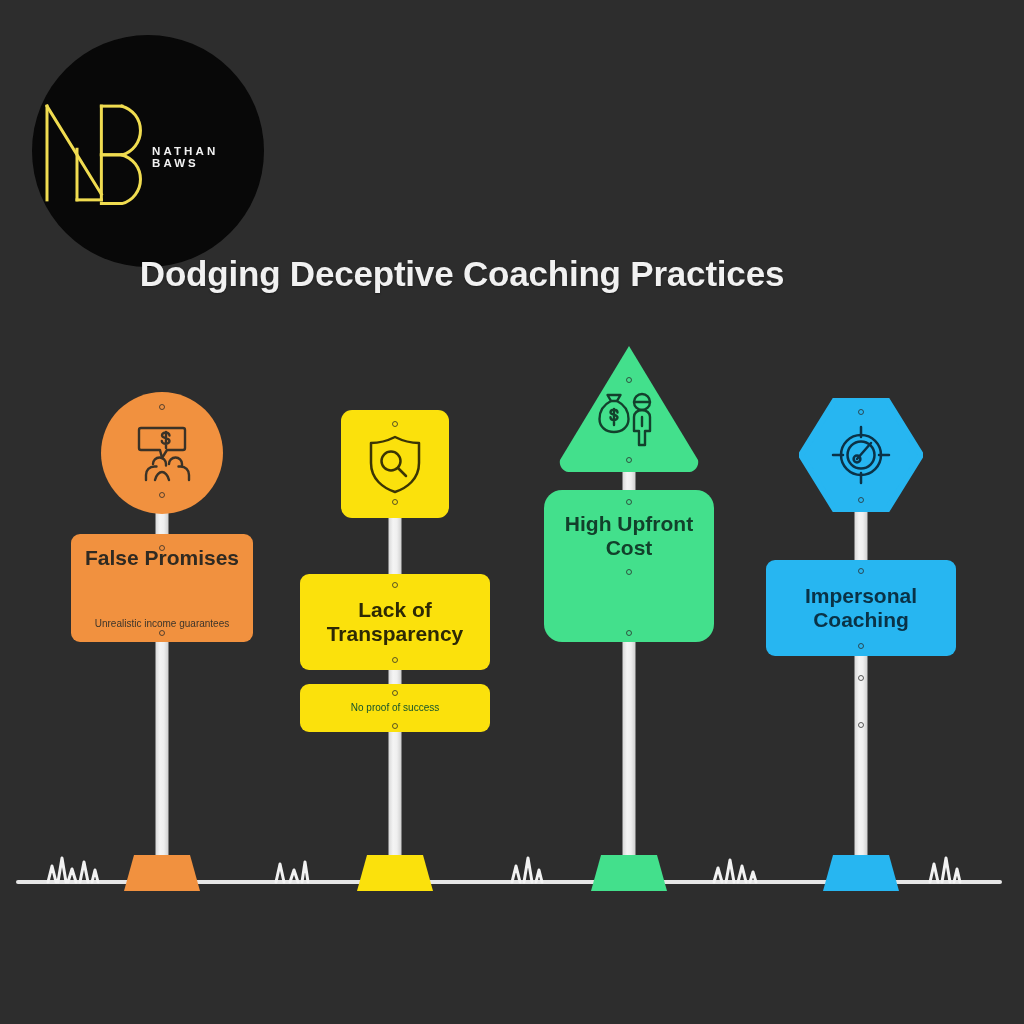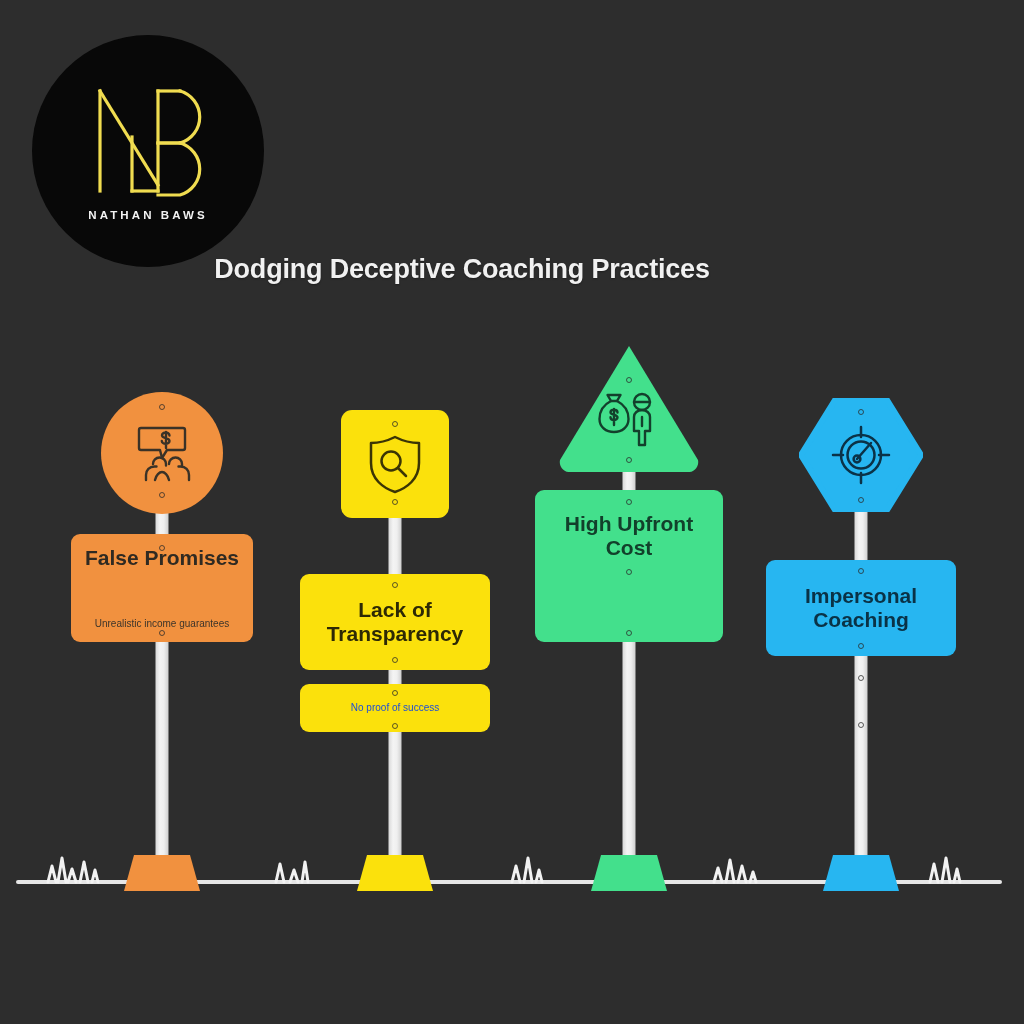--- a/index.html
+++ b/index.html
@@ -9,32 +9,32 @@
     font-family:"Liberation Sans", sans-serif;
     overflow:hidden;
     position:relative;
   }
   #stage{position:absolute;left:0;top:0;width:1024px;height:1024px;}
 
   
   .logo{
     position:absolute;left:32px;top:35px;width:232px;height:232px;
     border-radius:50%;background:#080808;
-    display:flex;flex-direction:column;align-items:center;justify-content:center;
+    display:flex;align-items:center;justify-content:center;
   }
   .logo-mark{width:128px;height:112px;display:block;margin-top:4px;}
   .logo-name{
     color:#f2f2f2;font-size:11.5px;letter-spacing:3.1px;font-weight:700;
     margin-top:12px;font-family:"Liberation Sans",sans-serif;
   }
 
   
   .title{
     position:absolute;left:0;top:254px;width:924px;text-align:center;
-    color:#f1f1f1;font-size:27px;font-weight:700;letter-spacing:-0.2px;
+    color:#f1f1f1;font-size:35px;font-weight:700;letter-spacing:-0.2px;
     text-shadow:0 1px 2px rgba(0,0,0,.35);
   }
 
   
   .ground{position:absolute;left:0;top:836px;width:1024px;height:70px;}
 
   
   .sign{position:absolute;top:0;width:260px;height:1024px;}
   .post{
     position:absolute;left:50%;transform:translateX(-50%);
@@ -152,21 +152,21 @@
     <div class="bolt" style="top:421px;"></div>
     <div class="bolt" style="top:499px;"></div>
 
     <div class="panel" style="top:574px;width:190px;height:96px;background:#fbe10c;">
       <div class="p-title" style="color:#2d2905;">Lack of Transparency</div>
     </div>
     <div class="bolt" style="top:582px;"></div>
     <div class="bolt" style="top:657px;"></div>
 
     <div class="panel" style="top:684px;width:190px;height:48px;background:#fbe10c;">
-      <div class="p-sub" style="color:#1d4ed8;text-align:right;">No proof of success</div>
+      <div class="p-sub" style="color:#14532d;text-align:right;">No proof of success</div>
     </div>
     <div class="bolt" style="top:690px;"></div>
     <div class="bolt" style="top:723px;"></div>
 
     <div class="base" style="top:855px;">
       <svg viewBox="0 0 76 36" width="76" height="36">
           <polygon points="10,0 66,0 76,36 0,36" fill="#fbe10c"></polygon>
         </svg>
     </div>
   </div>
@@ -186,21 +186,21 @@
           <circle cx="45" cy="11" r="8"></circle>
           <line x1="37" y1="11" x2="53" y2="11"></line>
           <path d="M37 26 c0-4 3.5-7 8-7 s8 3 8 7 v14 h-5 v14 h-6 v-14 h-5 z"></path>
           <line x1="45" y1="26" x2="45" y2="35"></line>
         </g>
       </svg>
     </div>
     <div class="bolt" style="top:377px;"></div>
     <div class="bolt" style="top:457px;"></div>
 
-    <div class="panel" style="top:490px;width:188px;height:152px;background:#43e08c;justify-content:flex-start;padding-top:22px;">
+    <div class="panel" style="top:490px;width:170px;height:152px;background:#43e08c;justify-content:flex-start;padding-top:22px;border-radius:18px;">
       <div class="p-title" style="color:#12402b;">High Upfront Cost</div>
     </div>
     <div class="bolt" style="top:499px;"></div>
     <div class="bolt" style="top:569px;"></div>
     <div class="bolt" style="top:630px;"></div>
 
     <div class="base" style="top:855px;">
       <svg viewBox="0 0 76 36" width="76" height="36">
           <polygon points="10,0 66,0 76,36 0,36" fill="#43e08c"></polygon>
         </svg>

